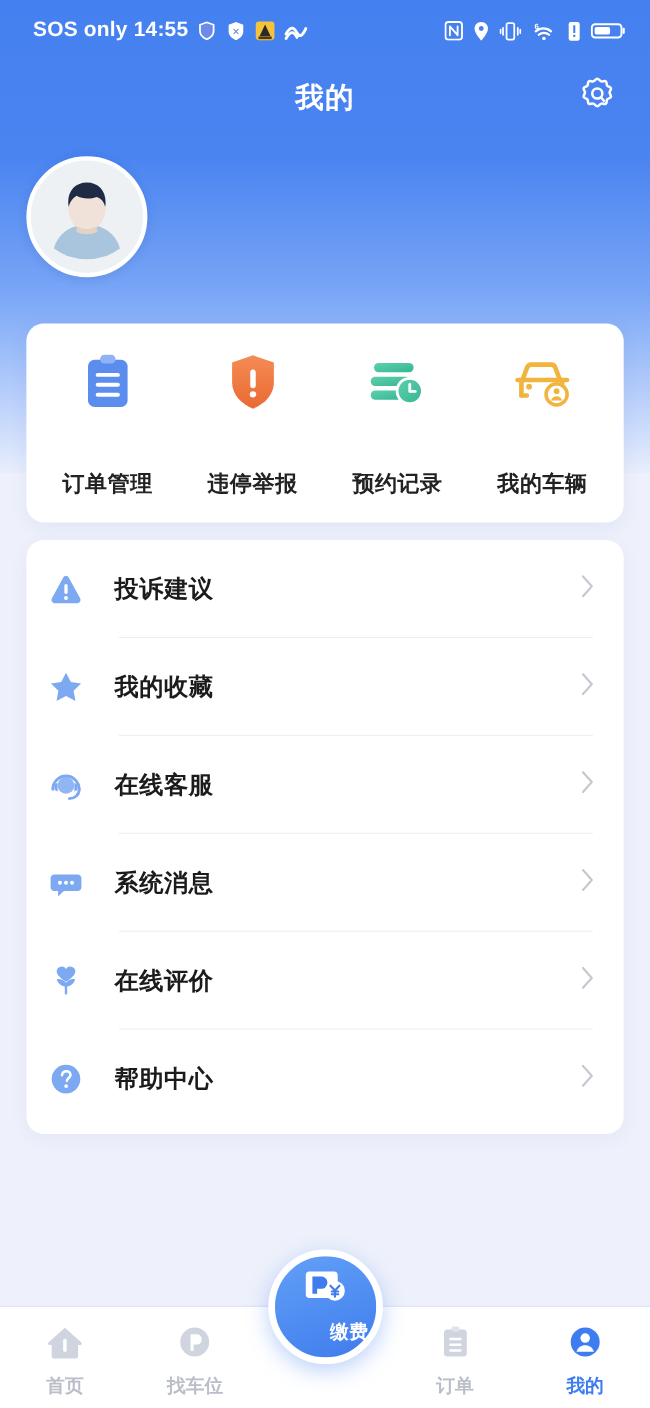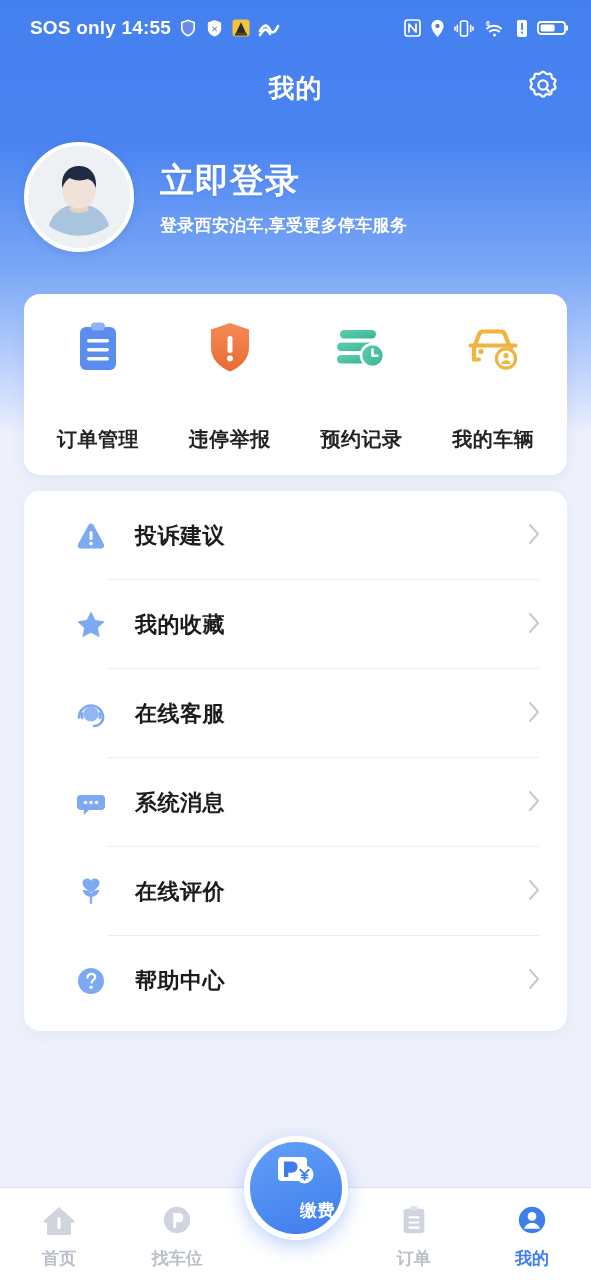--- a/index.html
+++ b/index.html
@@ -77,21 +77,21 @@
     margin-top:14px; font-size:20px; color:#222; font-weight:700; letter-spacing:.5px;
   }
 
   
   .menu-card{
     position:relative; z-index:3;
     margin:16px 24px 0 24px; background:#fff; border-radius:16px;
     padding:0 0 6px 0; box-shadow:0 4px 16px rgba(60,90,170,.06);
   }
   .menu-row{
-    display:flex; align-items:center; height:89px; padding:0 26px 0 45px;
+    display:flex; align-items:center; height:89px; padding:0 26px 0 14px;
     position:relative; cursor:pointer;
   }
   .menu-row .sep{
     position:absolute; left:84px; right:28px; bottom:0; height:1px; background:#edeef2;
   }
   .menu-row:last-child .sep{ display:none; }
   .menu-icon{ width:44px; display:flex; align-items:center; justify-content:center; flex:none; }
   .menu-label{
     margin-left:22px; font-size:22px; color:#1b1b1b; font-weight:700; letter-spacing:.5px;
   }
@@ -215,24 +215,20 @@
 
 <div class="profile">
   <div class="avatar">
     <svg width="102" height="102" viewBox="0 0 102 102">
       <circle cx="51" cy="51" r="51" fill="#eef1f4"></circle>
       <path d="M51 58c-15 0-27 9-30 22a51 51 0 0 0 60 0c-3-13-15-22-30-22z" fill="#a9c5dd"></path>
       <ellipse cx="51" cy="43" rx="17" ry="21" fill="#f0e2d8"></ellipse>
       <path d="M34 38c0-11 7-18 17-18s17 7 17 18c0 2-.4 4-.4 4-1-5-4-8-8-9-5 2-13 2-18-1-3 2-6 5-7 10 0 0-.6-2-.6-4z" fill="#1f2b44"></path>
       <path d="M43 60c3 3 13 3 16 0l2 4c-4 4-16 4-20 0z" fill="#e3d2c6"></path>
     </svg>
-  </div>
-  <div class="profile-text">
-    <div class="login-title">立即登录</div>
-    <div class="login-sub">登录西安泊车,享受更多停车服务</div>
   </div>
 </div>
 
 <div class="quick-card">
 
   <div class="quick-item">
     <span class="quick-icon">
       <svg width="52" height="56" viewBox="0 0 52 56">
         <rect x="8" y="7" width="36" height="43" rx="6" fill="#5b8def"></rect>
         <rect x="19" y="2.5" width="14" height="8" rx="4" fill="#8fb3f5"></rect>

